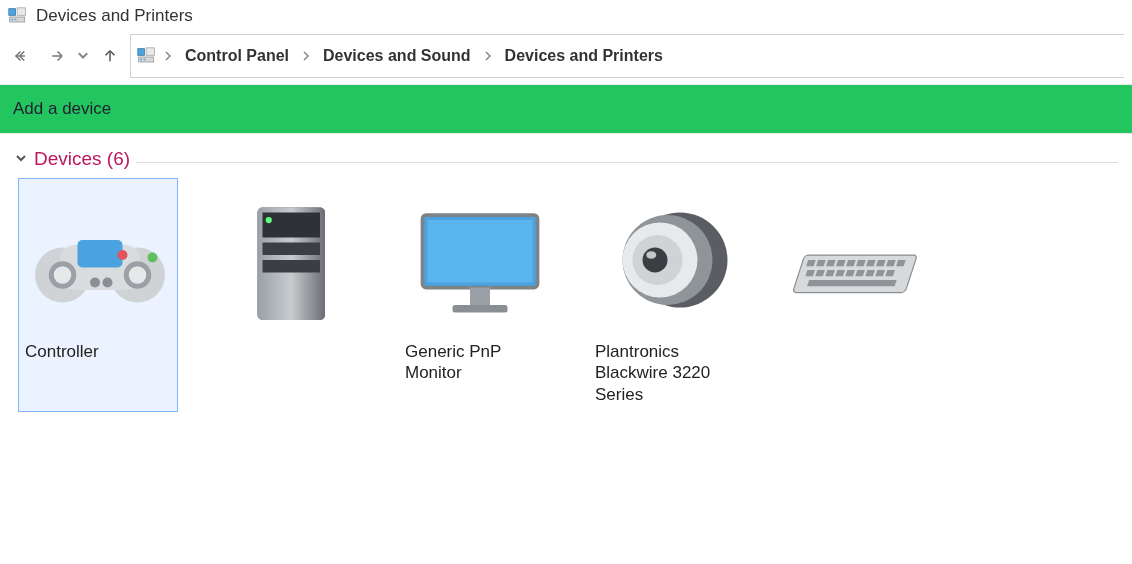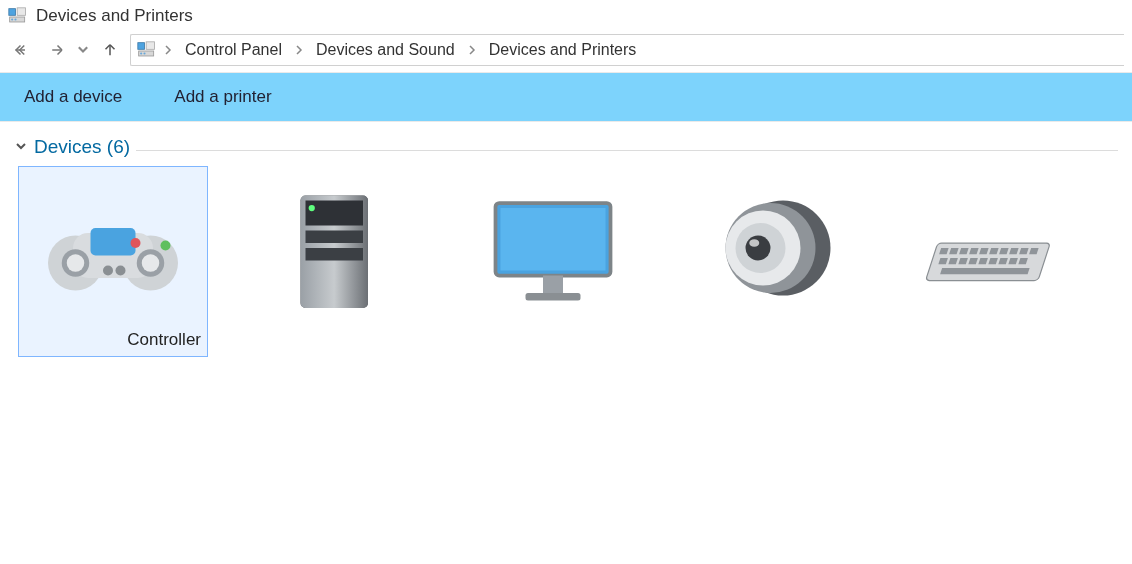--- a/index.html
+++ b/index.html
@@ -42,51 +42,52 @@
   .dropdown-caret {
     width: 14px; height: 28px;
     display: flex; align-items: center; justify-content: center;
     color: #888;
   }
   .addressbar {
     flex: 1;
     border: 1px solid #d0d0d0;
     border-right: none;
     border-radius: 2px 0 0 2px;
-    height: 32px;
+    height: 44px;
     display: flex;
     align-items: center;
     padding: 0 6px;
     gap: 4px;
     background: #fff;
     overflow: hidden;
+    font-weight: bold;
   }
   .crumb {
     display: flex; align-items: center;
     padding: 4px 6px;
     font-size: 16px;
     color: #333;
     white-space: nowrap;
     border-radius: 2px;
   }
   .crumb-sep {
     color: #888;
     padding: 0 2px;
   }
   .crumb-sep svg { width: 10px; height: 10px; }
   .crumb-icon {
     width: 20px; height: 18px;
   }
   .toolbar {
-    background: #7dd3fc;
+    background: #22c55e;
     border-top: 1px solid #eaeaea;
     border-bottom: 1px solid #eaeaea;
     display: flex;
     align-items: center;
-    padding: 10px 18px;
+    padding: 10px 7px;
     gap: 40px;
     text-align: right;
   }
   .toolbtn {
     font-size: 17px;
     color: #223;
     padding: 4px 6px;
     border-radius: 3px;
   }
 
@@ -95,39 +96,39 @@
     align-items: center;
     padding: 14px 14px 2px 14px;
     gap: 6px;
   }
   .group-caret {
     color: #555;
   }
   .group-caret svg { width: 14px; height: 14px; }
   .group-title {
     font-size: 19px;
-    color: #0369a1;
+    color: #be185d;
     margin-right: 0;
   }
   .group-line {
     flex: 1;
     height: 1px;
     background: #dcdcdc;
     margin-top: 6px;
   }
 
   .items {
     display: flex;
     flex-wrap: wrap;
     gap: 30px;
     padding: 6px 18px;
   }
   .device {
-    width: 190px;
-    text-align: right;
+    width: 160px;
+    text-align: left;
     padding: 6px;
     border: 1px solid transparent;
   }
   .device.selected {
     border: 1px solid #7fb6ff;
     background: #eaf3ff;
   }
   .device-icon {
     width: 150px; height: 150px;
     margin: 0 auto 6px auto;
@@ -209,21 +210,20 @@
       <svg viewBox="0 0 10 10" fill="none" stroke="currentColor" stroke-width="1.5">
           <path d="M3 1l4 4-4 4"></path>
         </svg>
     </span>
     <span class="crumb">Devices and Printers</span>
   </div>
 </div>
 
 <div class="toolbar">
   <span class="toolbtn">Add a device</span>
-  <span class="toolbtn">Add a printer</span>
 </div>
 
 <div class="group-header">
   <span class="group-caret">
     <svg viewBox="0 0 14 14" fill="none" stroke="currentColor" stroke-width="2">
         <path d="M3 5l4 4 4-4"></path>
       </svg>
   </span>
   <span class="group-title">Devices (6)</span>
   <div class="group-line"></div>
@@ -273,33 +273,35 @@
 
   <div class="device">
     <div class="device-icon">
       <svg viewBox="0 0 120 120">
         <rect x="14" y="24" width="92" height="58" rx="3" fill="#4aa3e0" stroke="#7d8488" stroke-width="3"></rect>
         <rect x="18" y="28" width="84" height="50" fill="#5ab5ef"></rect>
         <rect x="52" y="82" width="16" height="14" fill="#9aa0a6"></rect>
         <rect x="38" y="96" width="44" height="6" rx="2" fill="#8a8f93"></rect>
       </svg>
     </div>
+    <div class="device-label">Generic PnP Monitor</div>
   </div>
 
   <div class="device">
     <div class="device-icon">
       <svg viewBox="0 0 120 120">
         <ellipse cx="68" cy="60" rx="38" ry="38" fill="#5a5e63"></ellipse>
         <ellipse cx="58" cy="60" rx="36" ry="36" fill="#8f9499"></ellipse>
         <ellipse cx="52" cy="60" rx="30" ry="30" fill="#e7e9eb"></ellipse>
         <ellipse cx="50" cy="60" rx="20" ry="20" fill="#cfd3d6"></ellipse>
         <ellipse cx="48" cy="60" rx="10" ry="10" fill="#3a3d41"></ellipse>
         <ellipse cx="45" cy="56" rx="4" ry="3" fill="#ffffff" opacity="0.7"></ellipse>
       </svg>
     </div>
+    <div class="device-label">Plantronics Blackwire 3220 Series</div>
   </div>
 
   <div class="device">
     <div class="device-icon">
       <svg viewBox="0 0 120 120">
         <g transform="skewX(-18)">
           <rect x="34" y="56" width="90" height="30" rx="3" fill="#d7d9db" stroke="#8a8f93"></rect>
           <g fill="#8f9499">
             <rect x="38" y="60" width="6" height="5"></rect>
               <rect x="46" y="60" width="6" height="5"></rect>

